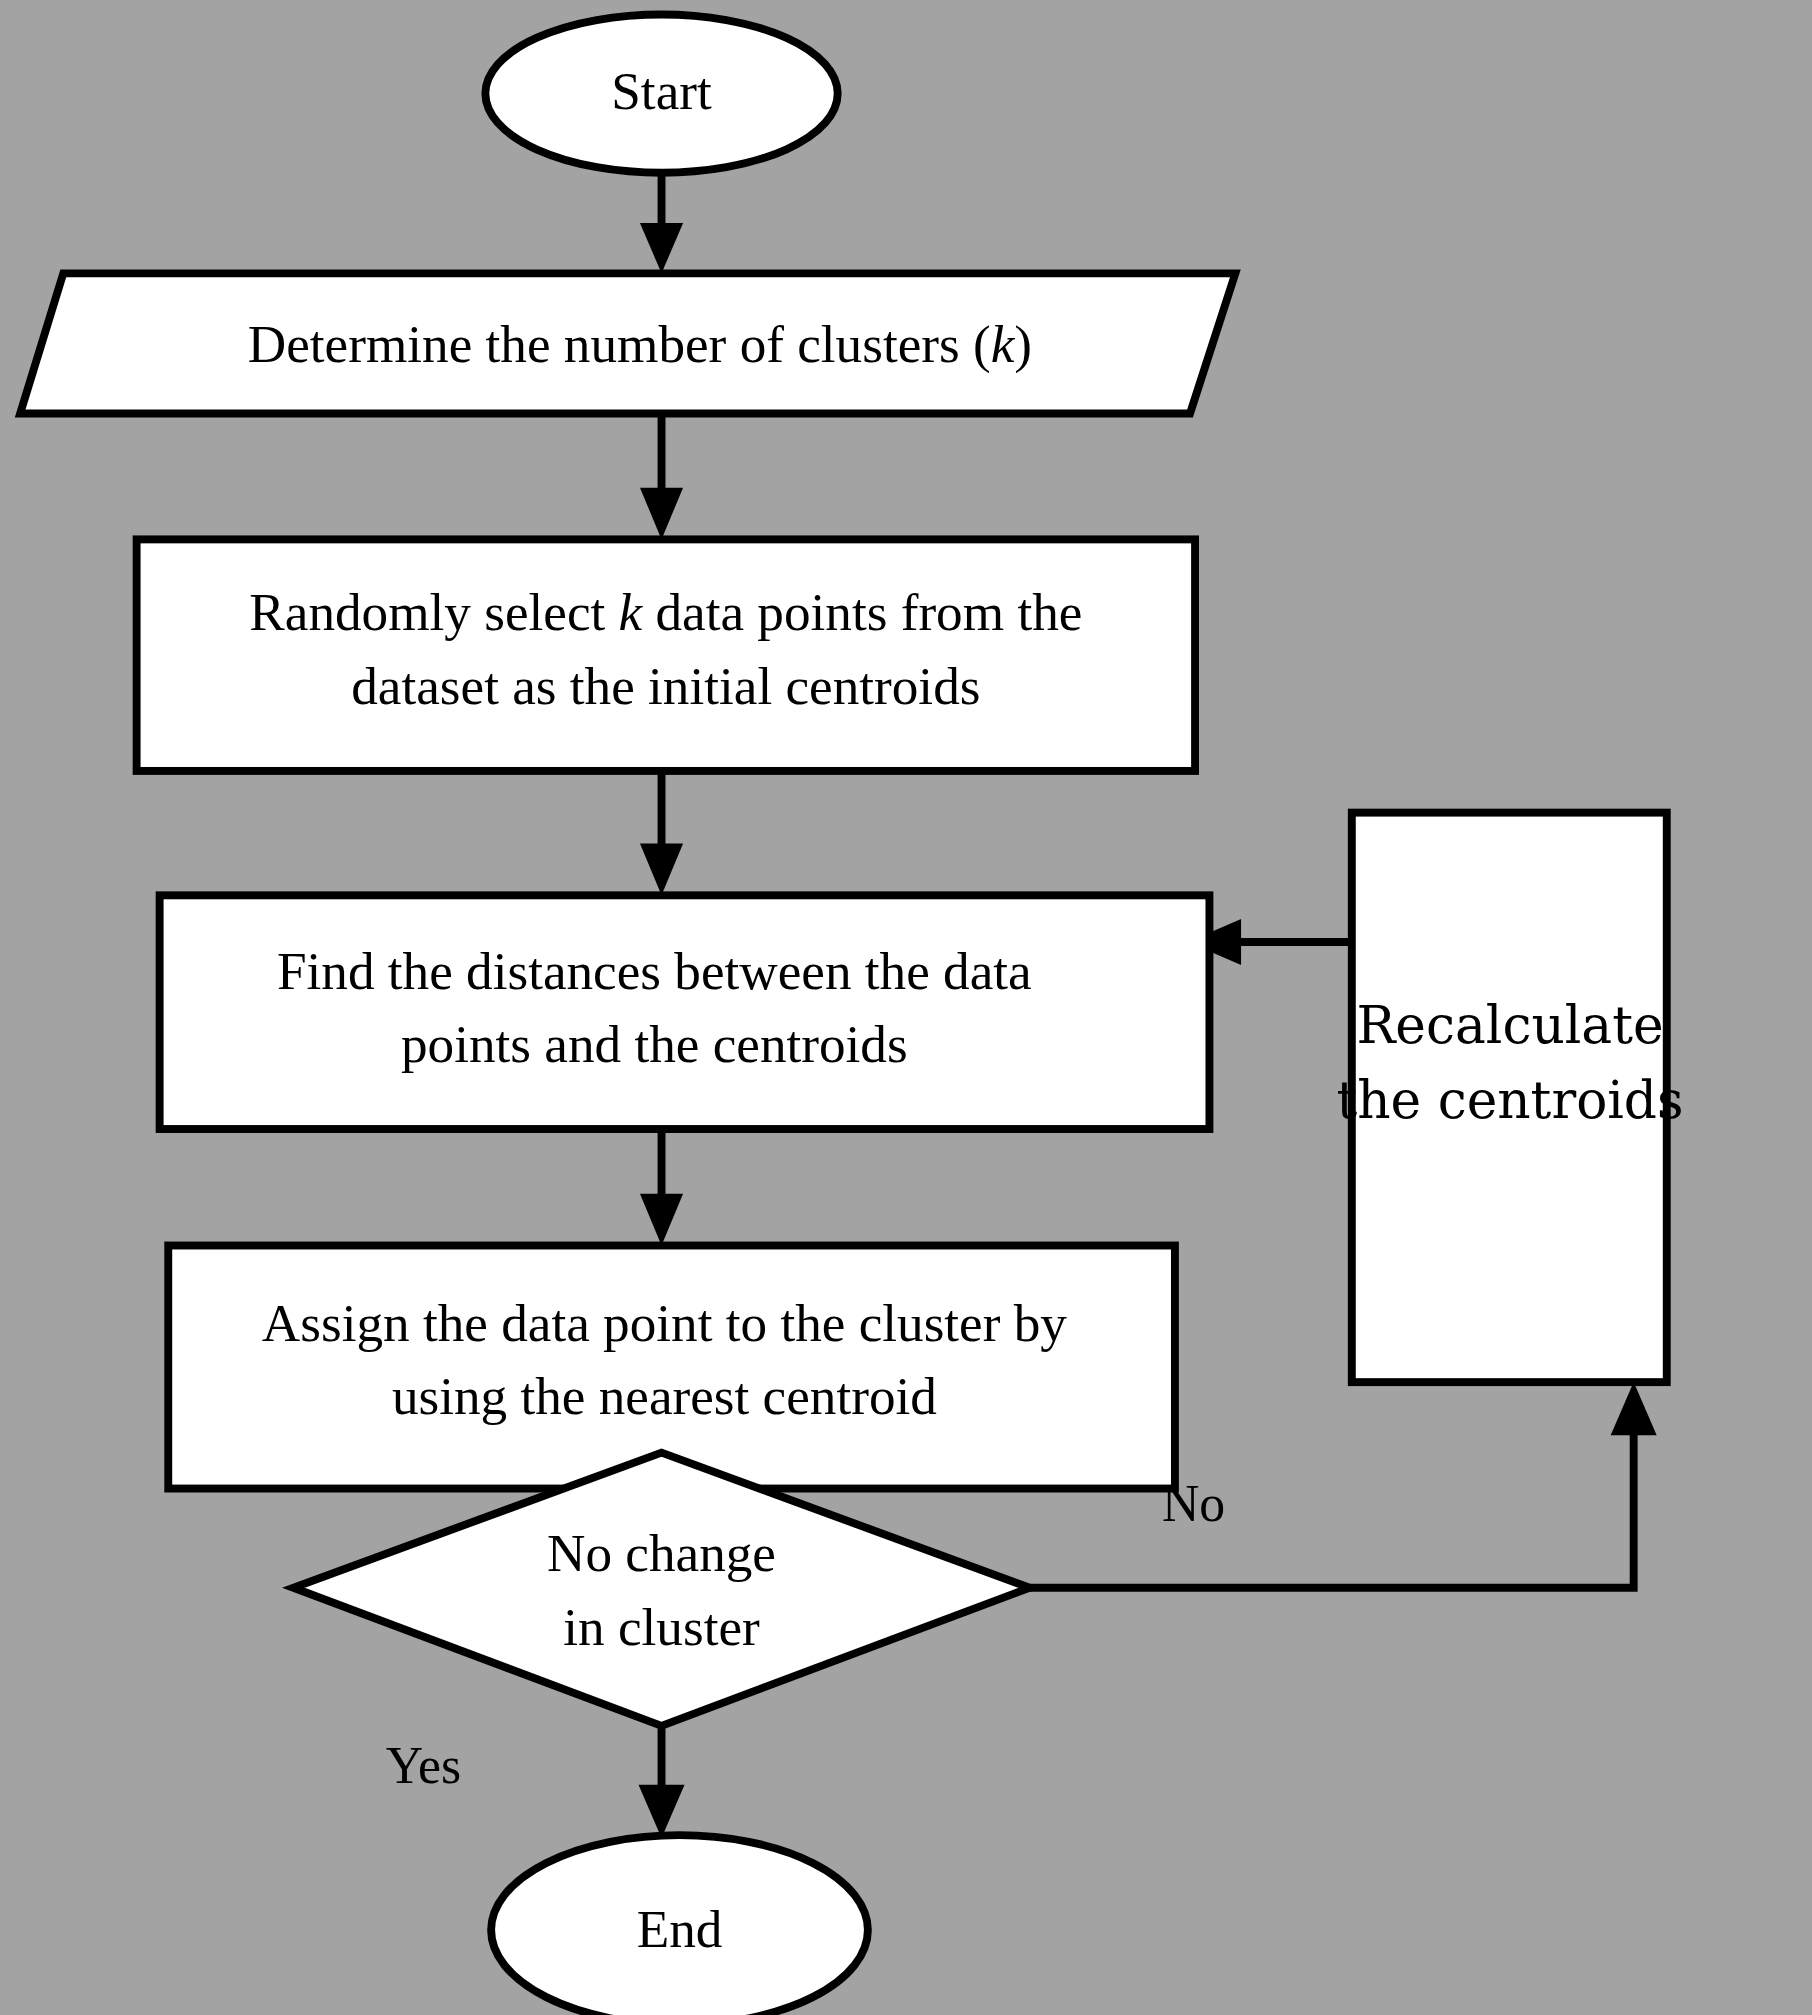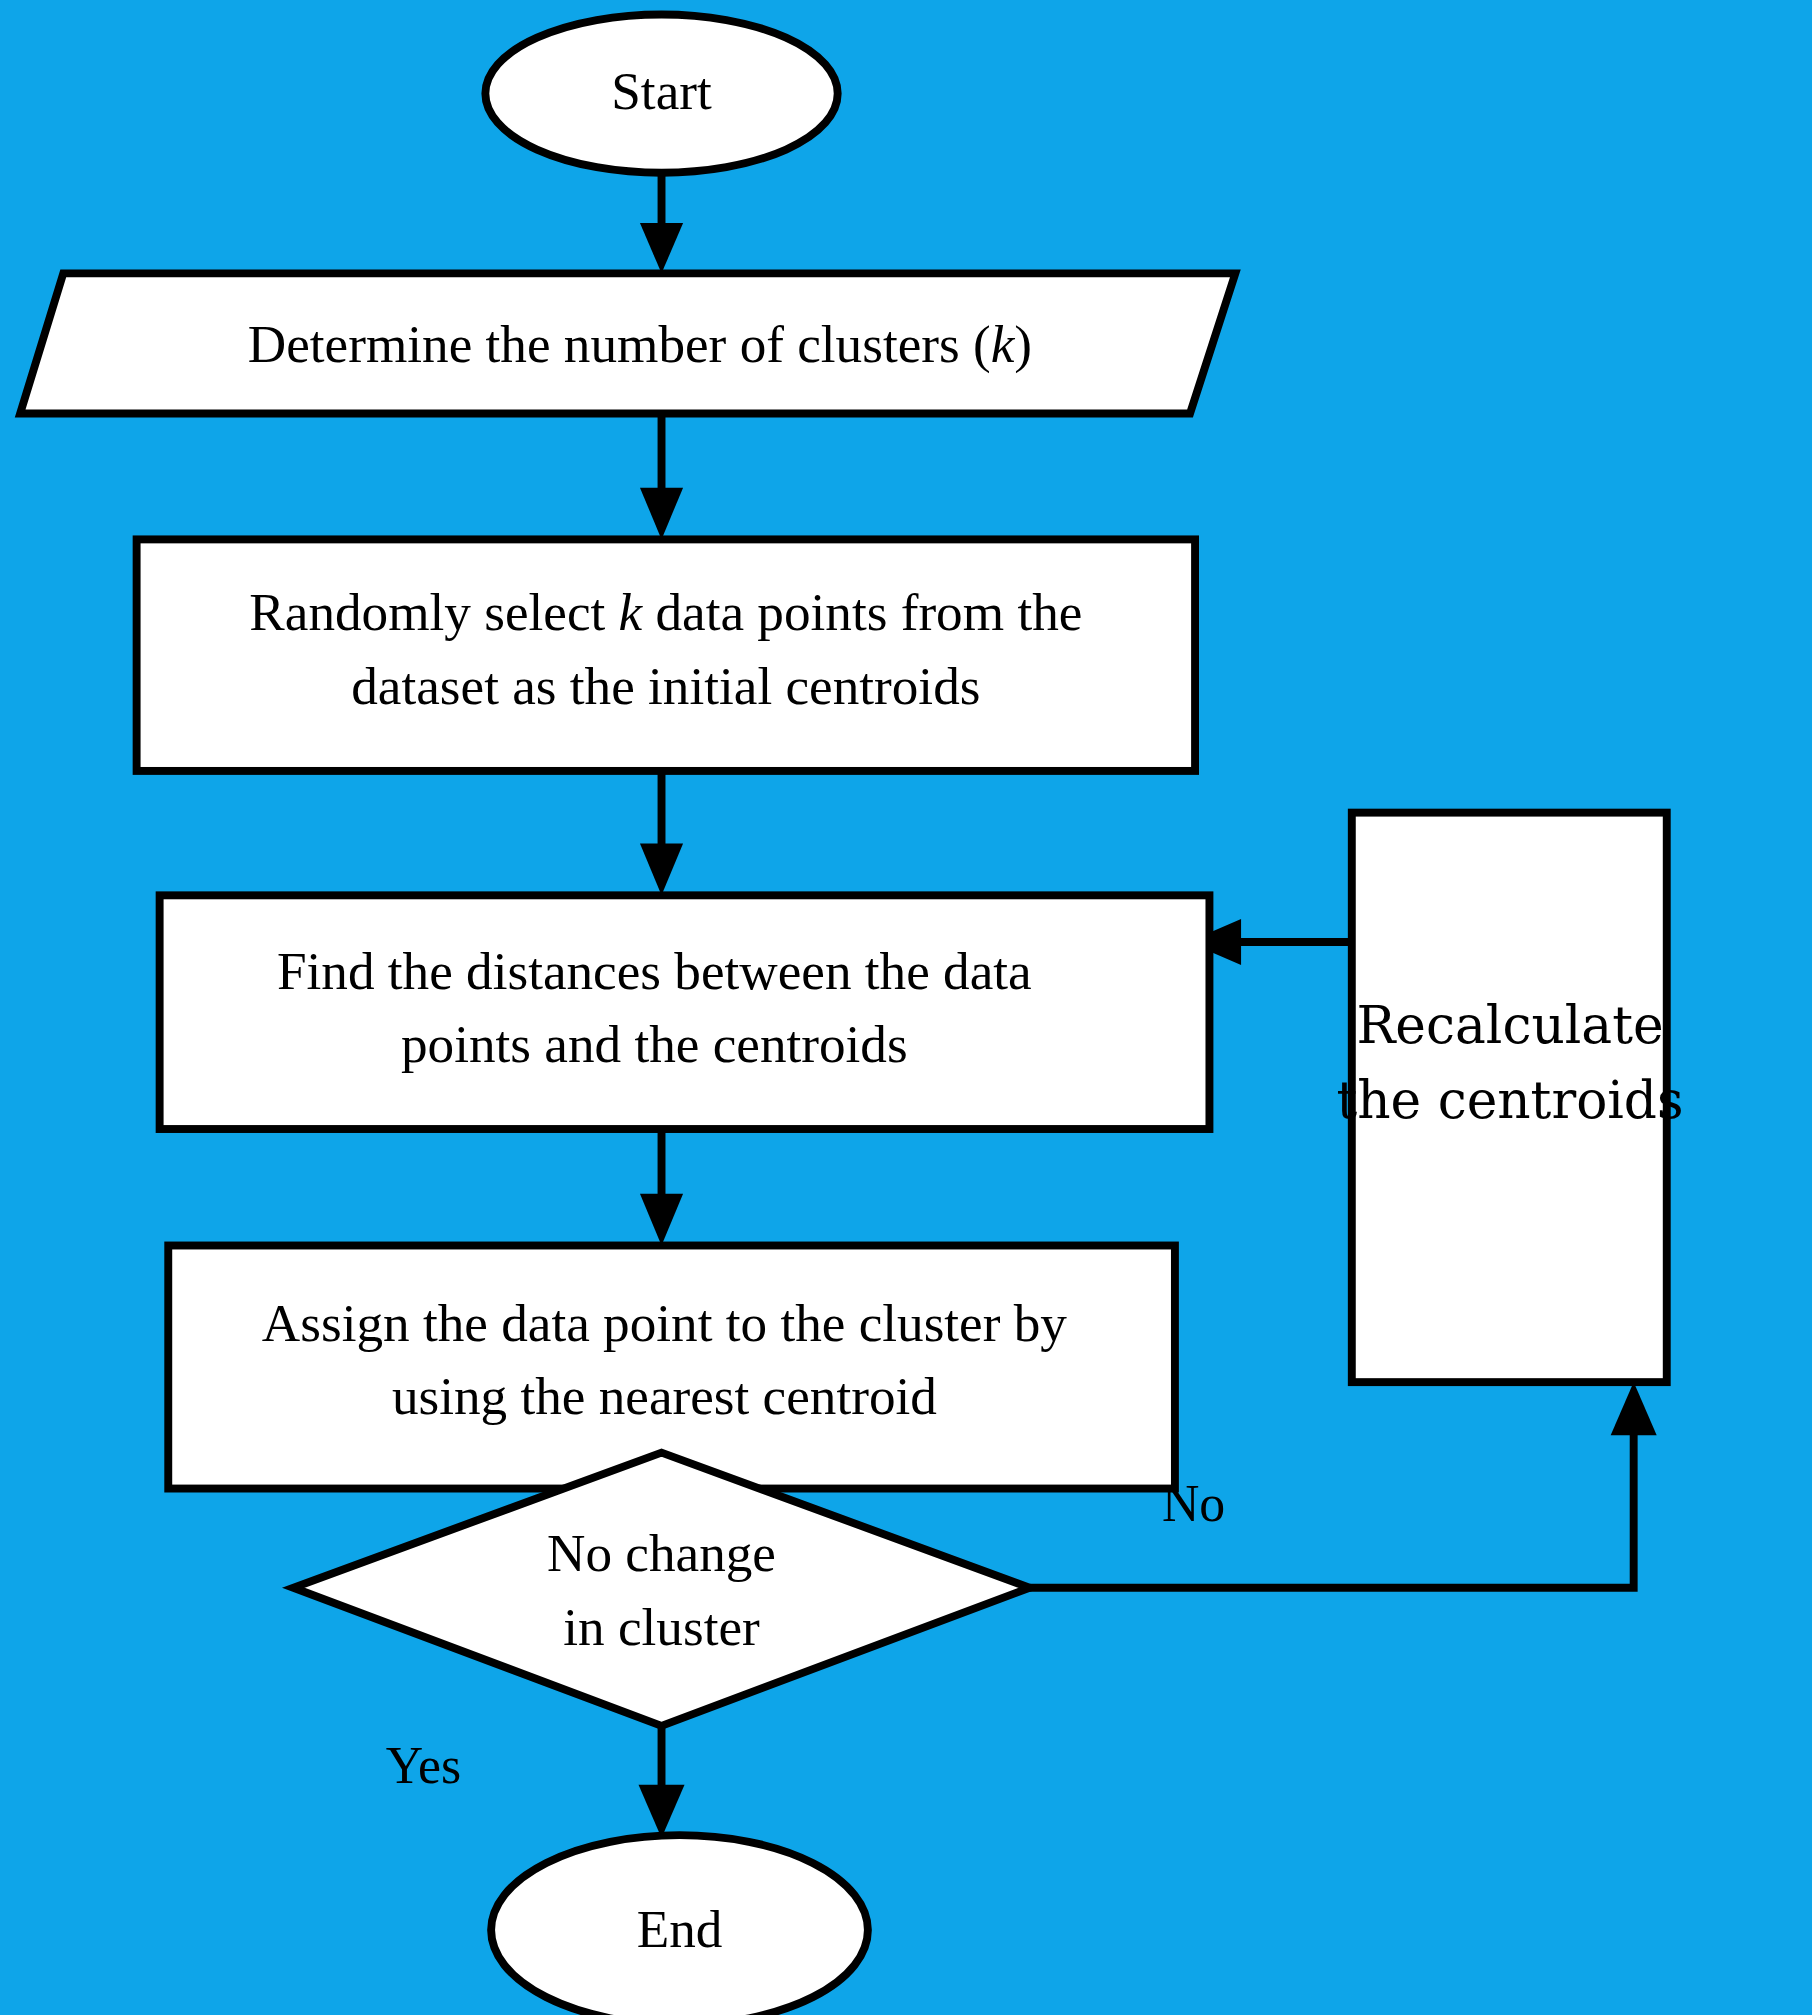--- a/index.html
+++ b/index.html
@@ -4,21 +4,21 @@
 <style>
   html, body {
     margin: 0;
     padding: 0;
     background: #ffffff;
   }
   #page {
     position: relative;
     width: 1812px;
     height: 2015px;
-    background: #0ea5e9;
+    background: #a3a3a3;
     overflow: hidden;
   }
   svg#flowchart {
     display: block;
     width: 1812px;
     height: 2015px;
   }
   .node-shape {
     fill: #ffffff;
     stroke: #000000;

